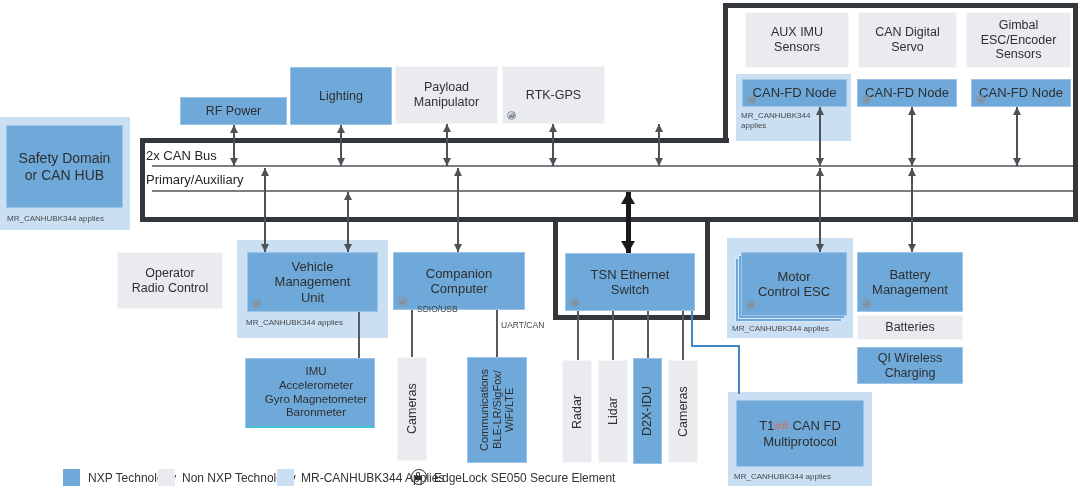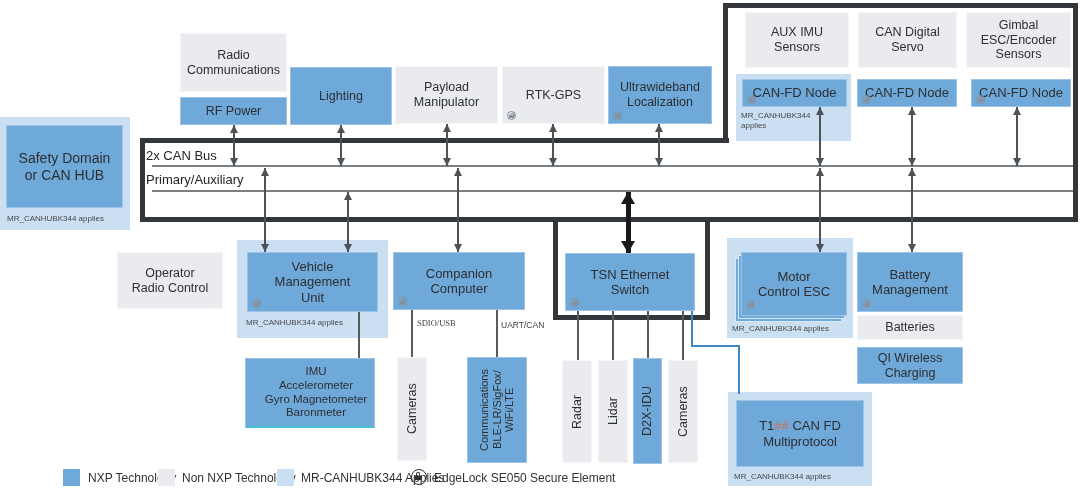--- a/index.html
+++ b/index.html
@@ -65,33 +65,26 @@
   <div class="cont" style="left:0px;top:117px;width:130px;height:113px;"></div>
   <div class="cont" style="left:736px;top:74px;width:115px;height:67px;"></div>
   <div class="cont" style="left:237px;top:240px;width:151px;height:98px;"></div>
   <div class="cont" style="left:727px;top:238px;width:126px;height:100px;"></div>
   <div class="cont" style="left:728px;top:392px;width:144px;height:94px;"></div>
 
   <div class="box blue" style="left:6px;top:125px;width:117px;height:83px;font-size:14px;">Safety Domain
 or CAN HUB</div>
   <div class="cap" style="left:7px;top:214px;">MR_CANHUBK344 applies</div>
 
-  <div class="box gray" style="left:180px;top:33px;width:107px;height:59px;">Radio
-Communications</div>
   <div class="box blue" style="left:180px;top:97px;width:107px;height:28px;">RF Power</div>
   <div class="box blue" style="left:290px;top:67px;width:102px;height:58px;">Lighting</div>
   <div class="box gray" style="left:395px;top:66px;width:103px;height:58px;">Payload
 Manipulator</div>
   <div class="box gray" style="left:502px;top:66px;width:103px;height:58px;">
     <span>RTK-GPS</span>
-    <span class="selock"></span>
-  </div>
-  <div class="box blue" style="left:608px;top:66px;width:104px;height:58px;">
-    <span>Ultrawideband
-Localization</span>
     <span class="selock"></span>
   </div>
 
   <div class="box gray" style="left:745px;top:12px;width:104px;height:56px;">AUX IMU
 Sensors</div>
   <div class="box gray" style="left:858px;top:12px;width:99px;height:56px;">CAN Digital
 Servo</div>
   <div class="box gray" style="left:966px;top:12px;width:105px;height:56px;">Gimbal
 ESC/Encoder
 Sensors</div>
@@ -184,21 +177,21 @@
   <div class="va u d" style="left:911px;top:168px;height:84px;"></div>
   <div class="blk u d" style="left:626px;top:192px;height:61px;"></div>
 
   <div class="ln" style="left:358px;top:310px;height:48px;"></div>
   <div class="ln" style="left:411px;top:310px;height:47px;"></div>
   <div class="ln" style="left:496px;top:310px;height:47px;"></div>
   <div class="ln" style="left:577px;top:311px;height:49px;"></div>
   <div class="ln" style="left:612px;top:311px;height:49px;"></div>
   <div class="ln" style="left:647px;top:311px;height:47px;"></div>
   <div class="ln" style="left:682px;top:311px;height:49px;"></div>
-  <div class="linklabel" style="left:417px;top:318px;font-family:Liberation Serif, serif;">SDIO/USB</div>
+  <div class="linklabel" style="left:417px;top:304px;">SDIO/USB</div>
   <div class="linklabel" style="left:501px;top:320px;">UART/CAN</div>
 
   <div class="bl" style="left:691px;top:311px;width:2px;height:36px;"></div>
   <div class="bl" style="left:691px;top:345px;width:49px;height:2px;"></div>
   <div class="bl" style="left:738px;top:345px;width:2px;height:49px;"></div>
 
   <div class="sw" style="left:63px;top:469px;background:#6fa9d9;"></div>
   <div class="legtext" style="left:88px;top:471px;">NXP Technology</div>
   <div class="sw" style="left:158px;top:469px;background:#e9ebee;"></div>
   <div class="legtext" style="left:182px;top:471px;">Non NXP Technology</div>

